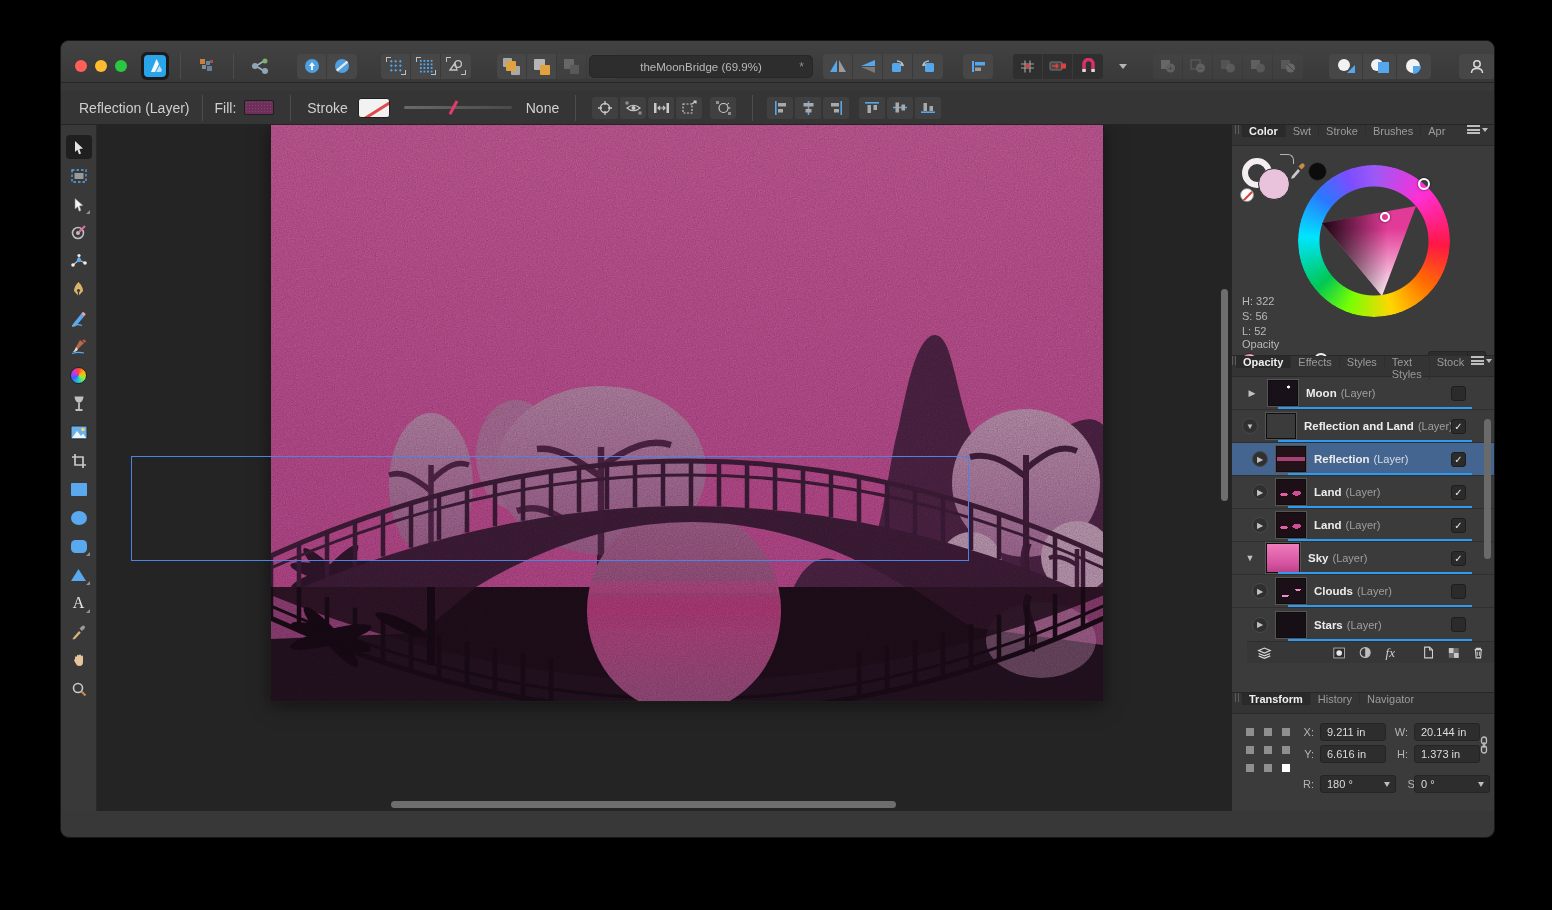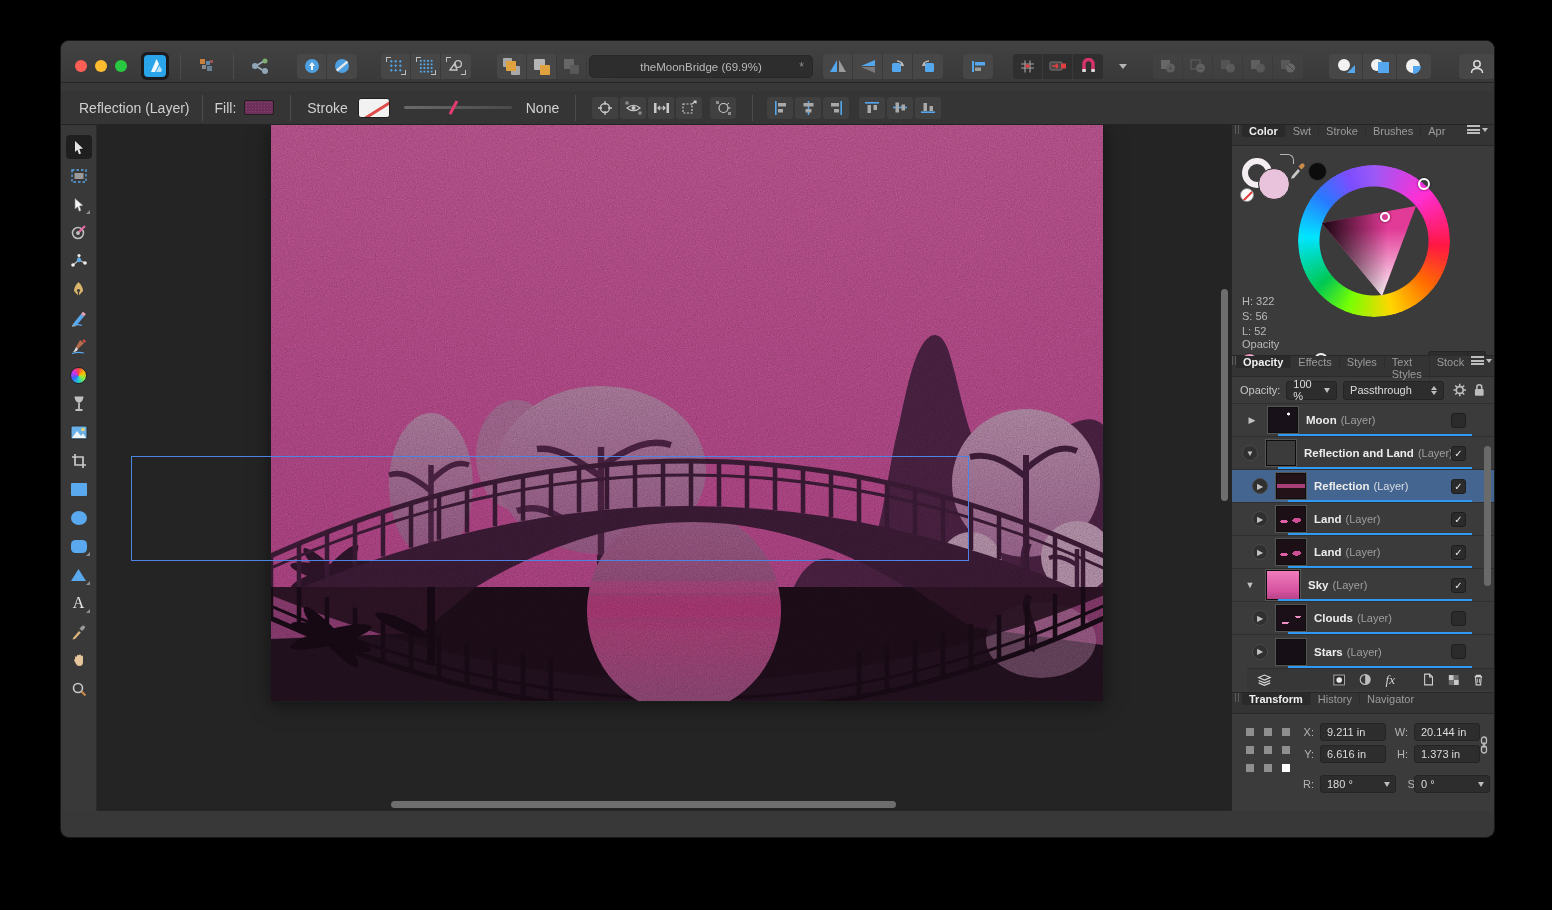--- a/index.html
+++ b/index.html
@@ -804,42 +804,20 @@
           <div class="tab active">Opacity</div>
           <div class="tab">Effects</div>
           <div class="tab">Styles</div>
           <div class="tab">Text Styles</div>
           <div class="tab" style="border-right:none">Stock</div>
           <div class="menu">
               <div class="hamb"></div>
               <div class="mini-caret"></div>
             </div>
         </div>
-        <div class="opacity-row">
-          <span>Opacity:</span>
-          <div class="field" style="width:52px">
-            <span>100 %</span>
-            <div class="caret" style="border-top-color:#bdbdbd;border-left-width:3.5px;border-right-width:3.5px;margin-left:auto"></div>
-          </div>
-          <div class="field" style="width:104px">
-            <span>Passthrough</span>
-            <div class="updown">
-                <b class="u"></b>
-                <b class="d"></b>
-              </div>
-          </div>
-          <svg width="16" height="16" viewBox="0 0 16 16" style="margin-left:2px">
-            <circle cx="8" cy="8" r="3.6" fill="none" stroke="#bdbdbd" stroke-width="1.8"></circle>
-            <path d="M8 1.5 V4 M8 12 V14.5 M1.5 8 H4 M12 8 H14.5 M3.4 3.4 L5.2 5.2 M10.8 10.8 L12.6 12.6 M12.6 3.4 L10.8 5.2 M5.2 10.8 L3.4 12.6" stroke="#bdbdbd" stroke-width="1.6"></path>
-          </svg>
-          <svg width="13" height="16" viewBox="0 0 13 16">
-            <rect x="2" y="7" width="9" height="7" rx="1" fill="#bdbdbd"></rect>
-            <path d="M4 7 V5 A2.5 2.5 0 0 1 9 5 V7" fill="none" stroke="#bdbdbd" stroke-width="1.6"></path>
-          </svg>
-        </div>
 
         <div class="layer-list">
 
           <div class="lrow">
             <span class="p" style="width:12px"></span>
               <span class="arrow plain">▶</span>
             <div class="thumb th-moon"></div>
             <span class="lname">Moon</span>
             <span class="ltype">(Layer)</span>
             <span class="chk"></span>

